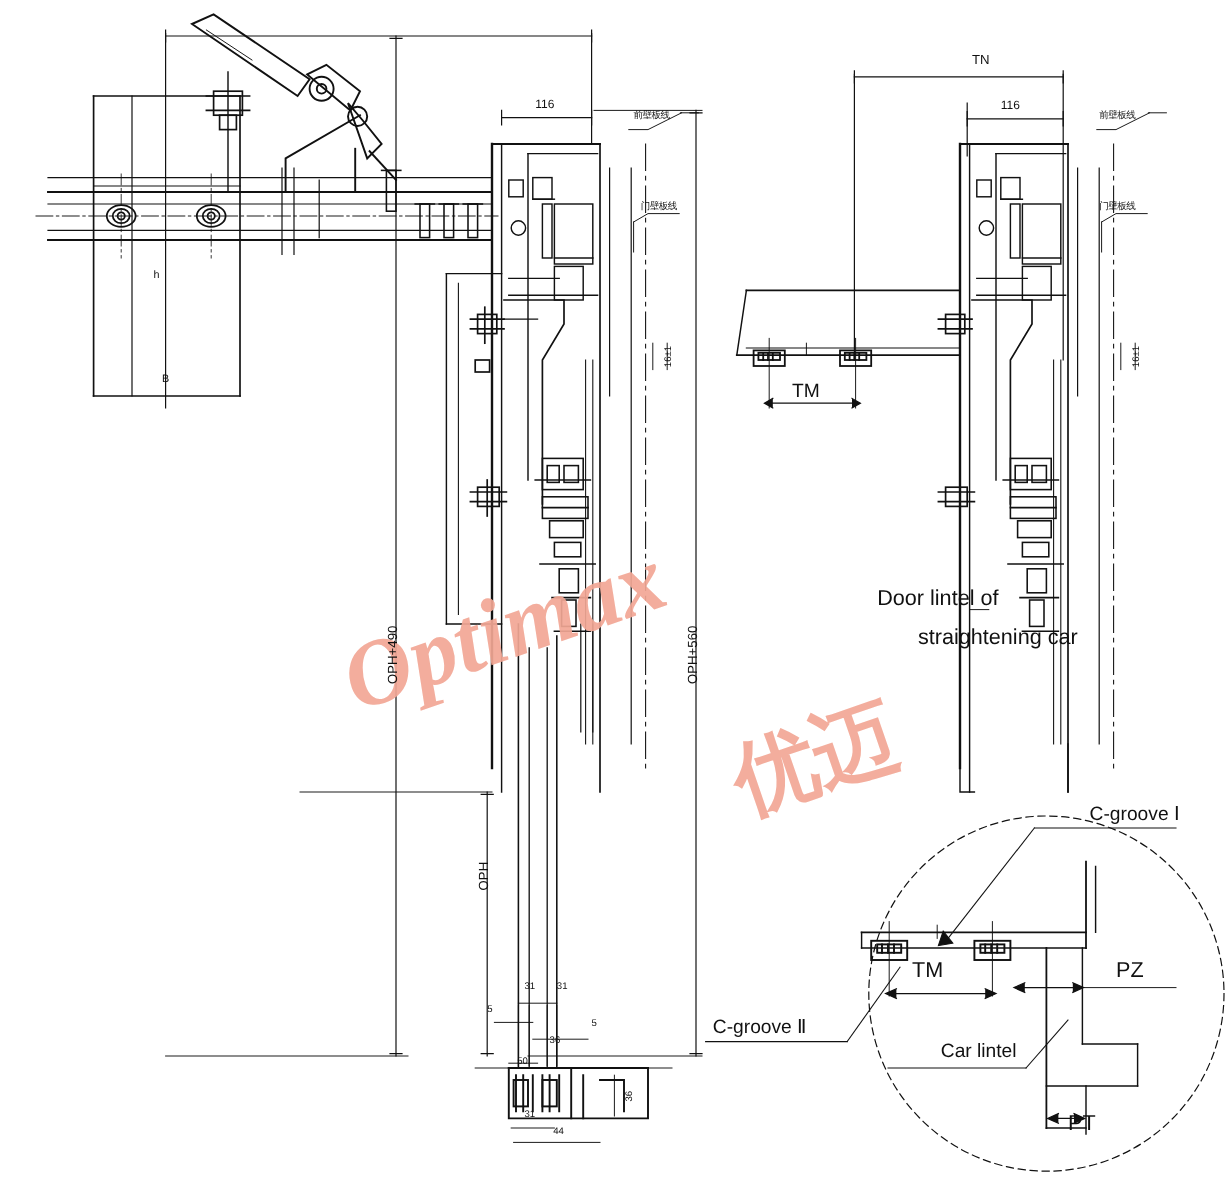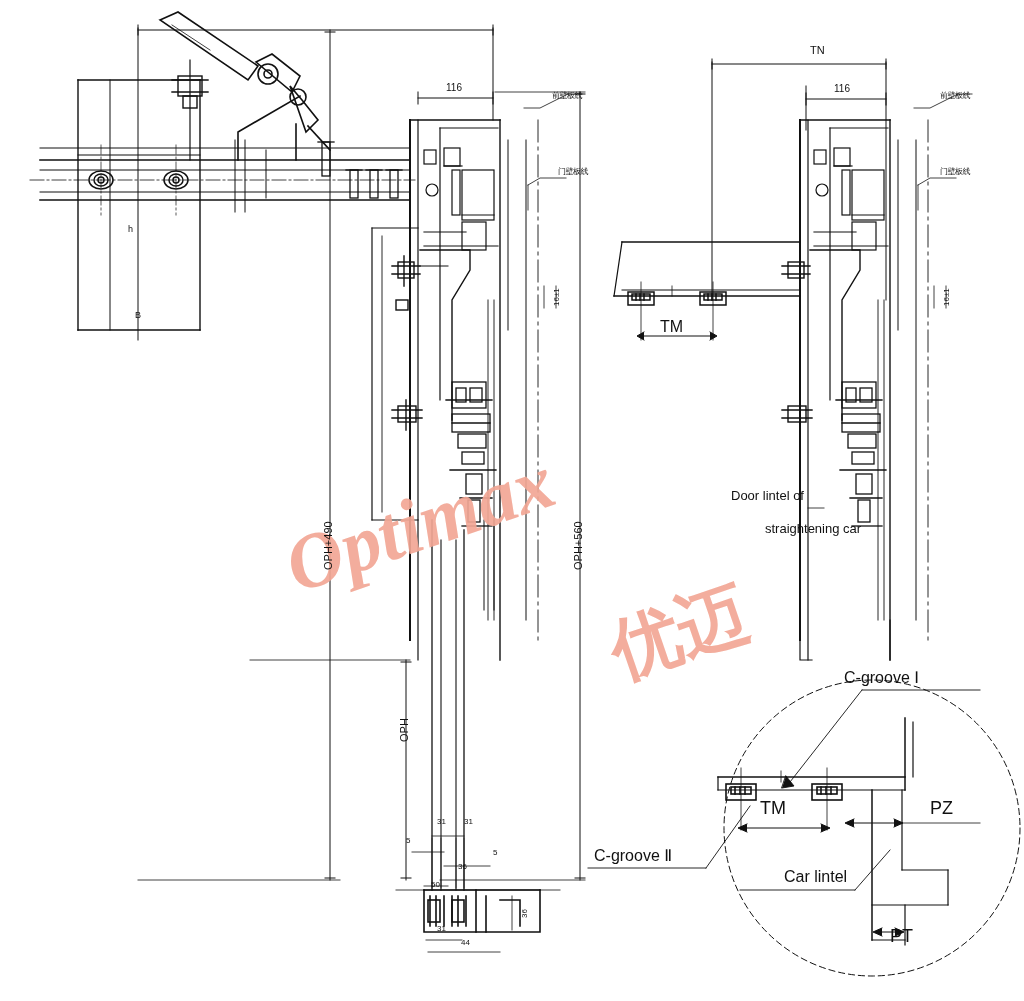--- a/index.html
+++ b/index.html
@@ -16,25 +16,25 @@
   .wm-cn{font-family:"DejaVu Sans", sans-serif;font-weight:bold;
          font-size:70px;color:#f2a795;opacity:.92;white-space:nowrap;
          transform:rotate(-19deg);transform-origin:0 0;
          position:absolute;left:330px;top:215px;}
   .lbl{position:absolute;font-family:"Liberation Sans",sans-serif;
        color:#111;white-space:nowrap;}
   .lbl.s8{font-size:8px;}
   .lbl.s9{font-size:9px;}
   .lbl.s10{font-size:10px;}
   .lbl.s11{font-size:11px;}
-  .lbl.s13{font-size:13px;}
+  .lbl.s13{font-size:18px;}
   .lbl.s16{font-size:16px;}
   .lbl.s18{font-size:18px;}
   .lbl.rot{transform:rotate(-90deg);transform-origin:0 0;}
-  .cn{font-family:Liberation Sans, sans-serif;font-size:8px;letter-spacing:-0.5px;margin-left:24px;}
+  .cn{font-family:Liberation Sans, sans-serif;font-size:8px;letter-spacing:-0.5px;}
 </style>
 </head>
 <body>
 
 <div id="stage">
 
   <svg class="cad" viewBox="0 0 1024 1001">
     <g stroke="#111" fill="none" stroke-linecap="square">
 
       <path d="M138 28 L138 340" stroke-width="1"></path>
@@ -385,21 +385,21 @@
     <div class="lbl s16" style="left:660px;top:318px">TM</div>
     <div class="lbl s8 rot" style="left:942px;top:306px">16±1</div>
 
     <div class="lbl cn" style="left:916px;top:90px">前壁板线</div>
     <div class="lbl cn" style="left:916px;top:166px">门壁板线</div>
     <div class="lbl s13" style="left:731px;top:488px">Door lintel of</div>
     <div class="lbl s13" style="left:765px;top:521px">straightening car</div>
   </div>
 
   <div>
-    <div class="lbl s16" style="left:844px;top:668px">C-groove Ⅰ</div>
+    <div class="lbl s16" style="left:908px;top:668px">C-groove Ⅰ</div>
     <div class="lbl s16" style="left:594px;top:846px">C-groove Ⅱ</div>
     <div class="lbl s16" style="left:784px;top:868px">Car lintel</div>
     <div class="lbl s18" style="left:760px;top:798px">TM</div>
     <div class="lbl s18" style="left:930px;top:798px">PZ</div>
     <div class="lbl s18" style="left:890px;top:926px">PT</div>
   </div>
 
 </div>
 
 </body></html>

